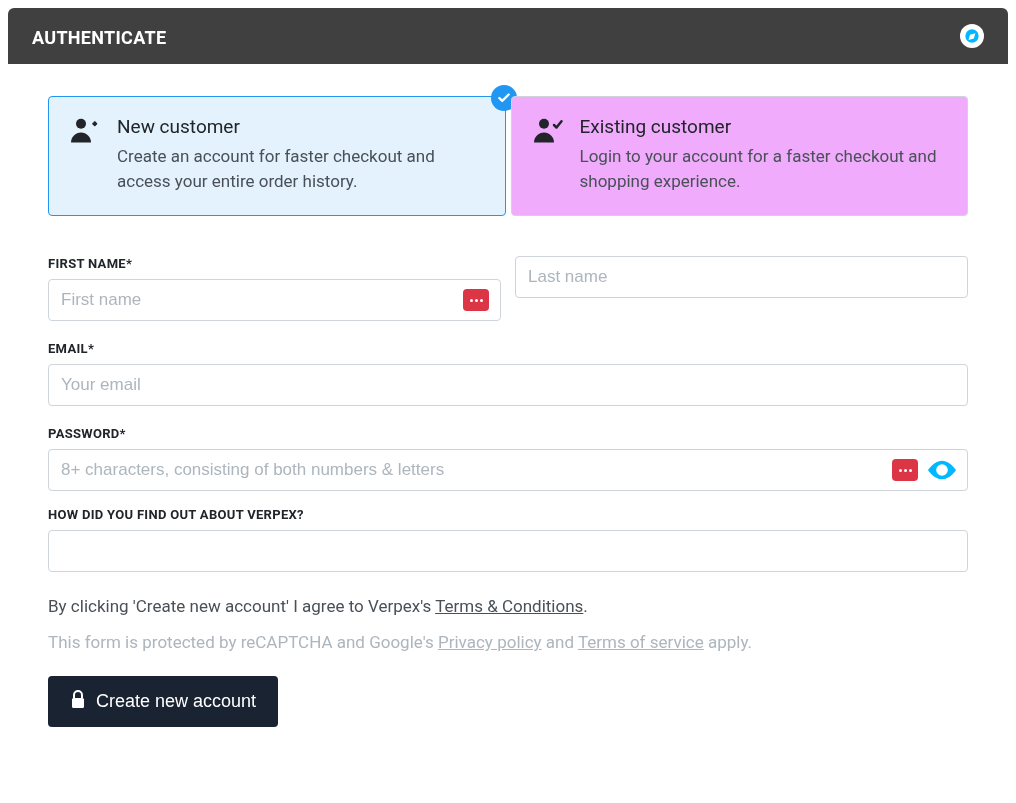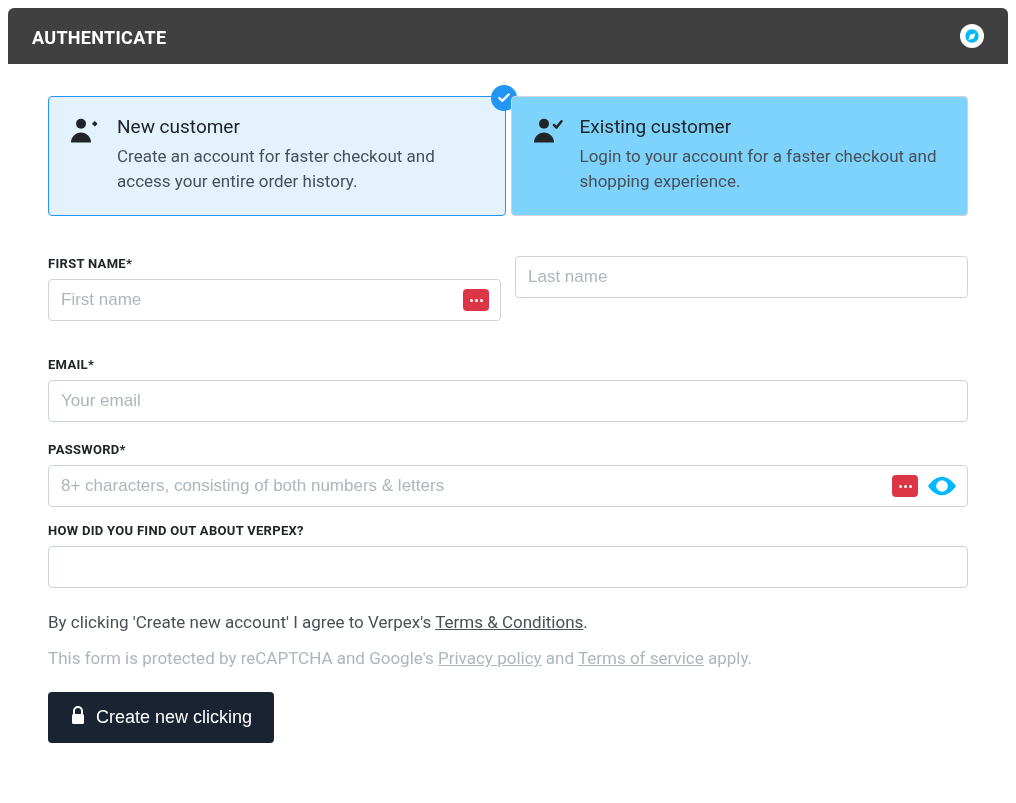--- a/index.html
+++ b/index.html
@@ -43,21 +43,21 @@
     .choice-row {
       display: flex;
       gap: 5px;
       margin-bottom: 40px;
       border-radius: 28px;
     }
     .choice {
       flex: 1;
       border: 1px solid #ced4da;
       border-radius: 4px;
-      background: #7dd3fc;
+      background: #f0abfc;
       padding: 18px 20px 22px 20px;
       display: flex;
       gap: 14px;
       position: relative;
       cursor: pointer;
     }
     .choice.selected {
       border-color: #2196f3;
       background: #e3f2fd;
     }
@@ -86,21 +86,21 @@
       margin-bottom: 6px;
     }
     .choice-desc {
       font-size: 17px;
       color: #495057;
       line-height: 1.45;
     }
     .form-row {
       display: flex;
       gap: 14px;
-      margin-bottom: 36px;
+      margin-bottom: 20px;
     }
     .form-group { flex: 1; }
     .form-group.full { width: 100%; }
     .form-label {
       display: block;
       font-size: 13px;
       font-weight: 700;
       letter-spacing: 0.3px;
       color: #212529;
       margin-bottom: 8px;
@@ -279,17 +279,17 @@
       <span>This form is protected by reCAPTCHA and Google's </span><a href="#">Privacy policy</a><span> and </span><a href="#">Terms of service</a><span> apply.</span>
     </div>
 
     <button class="submit-btn">
       <span>
         <svg width="16" height="18" viewBox="0 0 16 18" fill="#fff">
             <rect x="2" y="8" width="12" height="10" rx="1.5"></rect>
             <path d="M4 8V5a4 4 0 118 0v3" fill="none" stroke="#fff" stroke-width="2"></path>
           </svg>
       </span>
-      <span>Create new clicking</span>
+      <span>Create new account</span>
     </button>
 
   </div>
 </div>
 
 </body></html>

